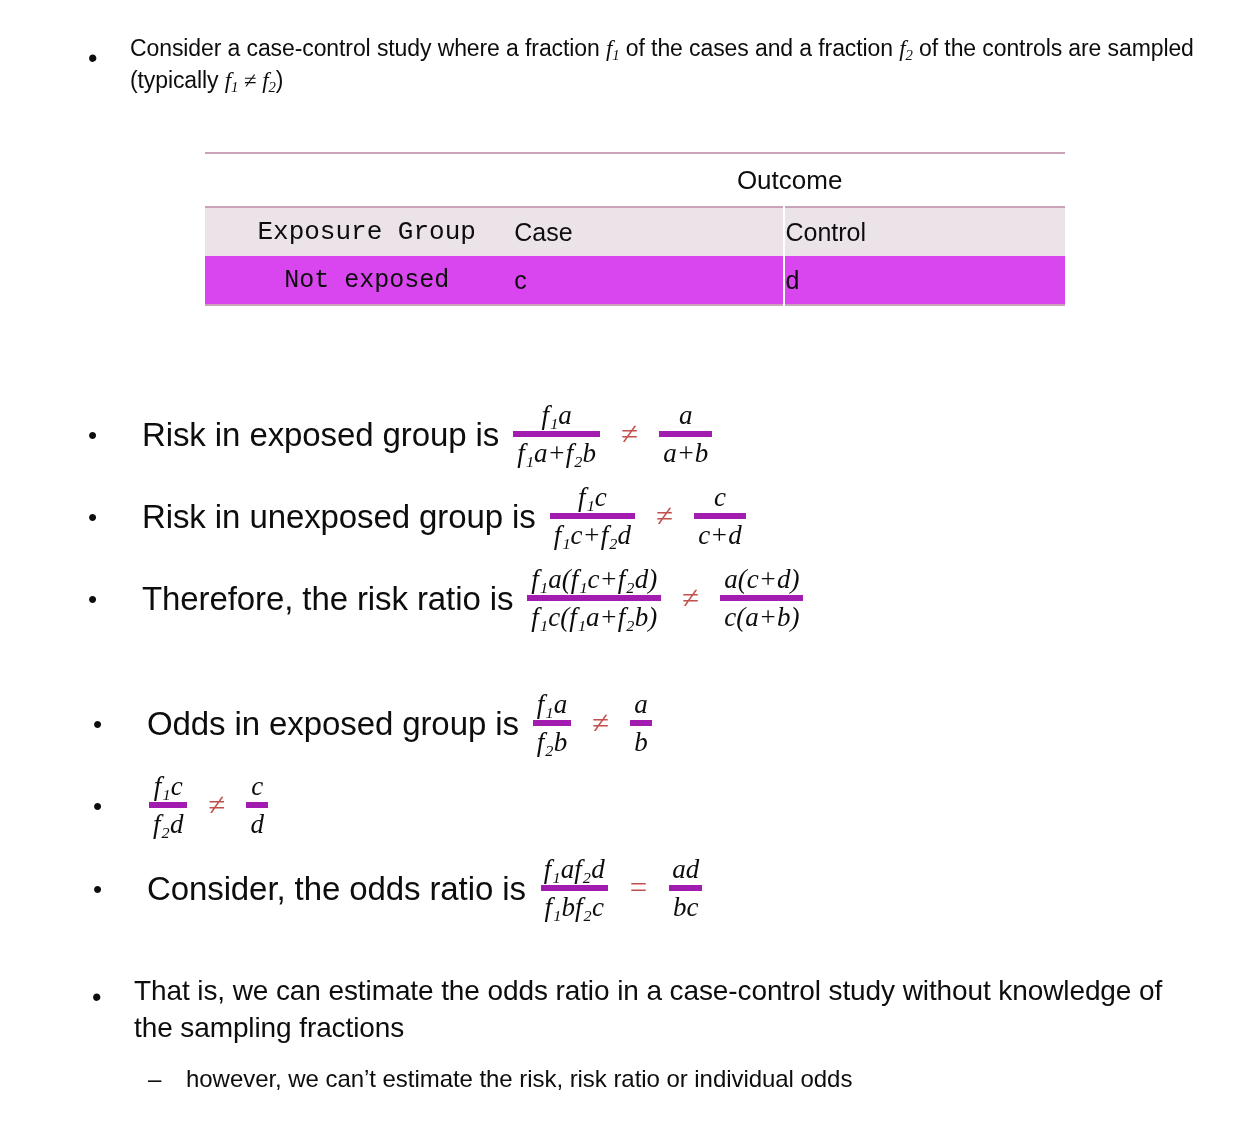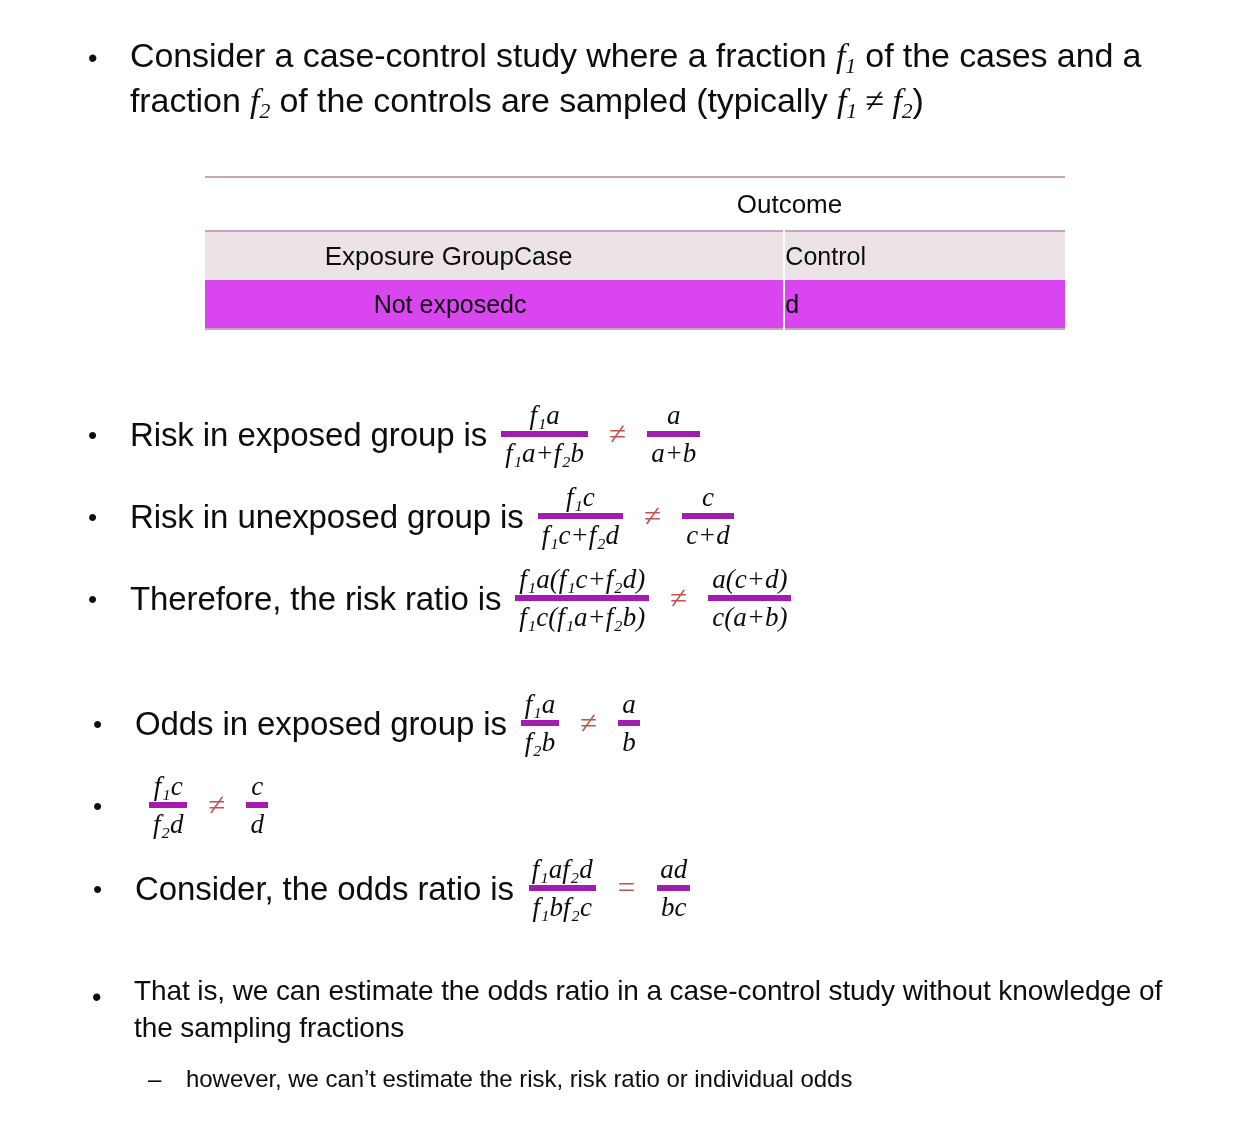--- a/index.html
+++ b/index.html
@@ -35,21 +35,21 @@
 
   
   #intro-bullet {
     position: absolute;
     left: 88px;
     top: 33px;
     width: 1110px;
   }
   #intro-bullet .bullet-mark { padding-top: 12px; }
   .para-text {
-    font-size: 34px;
+    font-size: 23px;
     line-height: 1.33;
     letter-spacing: -0.1px;
   }
 
   
   .m {
     font-family: "Liberation Serif", serif;
     font-style: italic;
     white-space: nowrap;
   }
@@ -62,21 +62,20 @@
   .up { font-style: normal; }
 
   
   #outcome-table {
     position: absolute;
     left: 205px;
     top: 152px;
     width: 860px;
     border-collapse: collapse;
     font-size: 25px;
-    margin-top: 24px;
   }
   #outcome-table td, #outcome-table th {
     padding: 0;
     font-weight: normal;
     vertical-align: middle;
   }
   .tbl-top-border { border-top: 2px solid #c9a3b7; }
   .tbl-mid-border { border-bottom: 2.5px solid #c9a3b7; }
   .tbl-bot-border { border-bottom: 2px solid #c9a3b7; }
 
@@ -96,21 +95,22 @@
   .row-shaded td {
     background: #d946ef;
   }
   .row-plain td {
     background: #ffffff;
   }
   .row-body td { height: 48px; }
 
   .cell-group {
     padding-left: 14px !important;
-    text-align: right;
+    text-align: center;
+    font-family: Liberation Mono, monospace;
   }
   .cell-group.bold { font-weight: bold; font-size: 26px; }
   .cell-center { text-align: left; }
   .col-divider-left { border-left: 2px solid #ffffff; }
 
   
   .formula-bullet {
     position: absolute;
     display: flex;
     align-items: center;
@@ -119,20 +119,21 @@
     font-size: 26px;
     line-height: 1;
     width: 42px;
     padding-top: 2px;
   }
   .lead-text {
     font-size: 33px;
     line-height: 1;
     white-space: nowrap;
     letter-spacing: -0.1px;
+    margin-left: 12px;
   }
 
   
   .frac {
     display: inline-flex;
     flex-direction: column;
     align-items: center;
     vertical-align: middle;
     font-family: "Liberation Serif", serif;
     font-style: italic;

